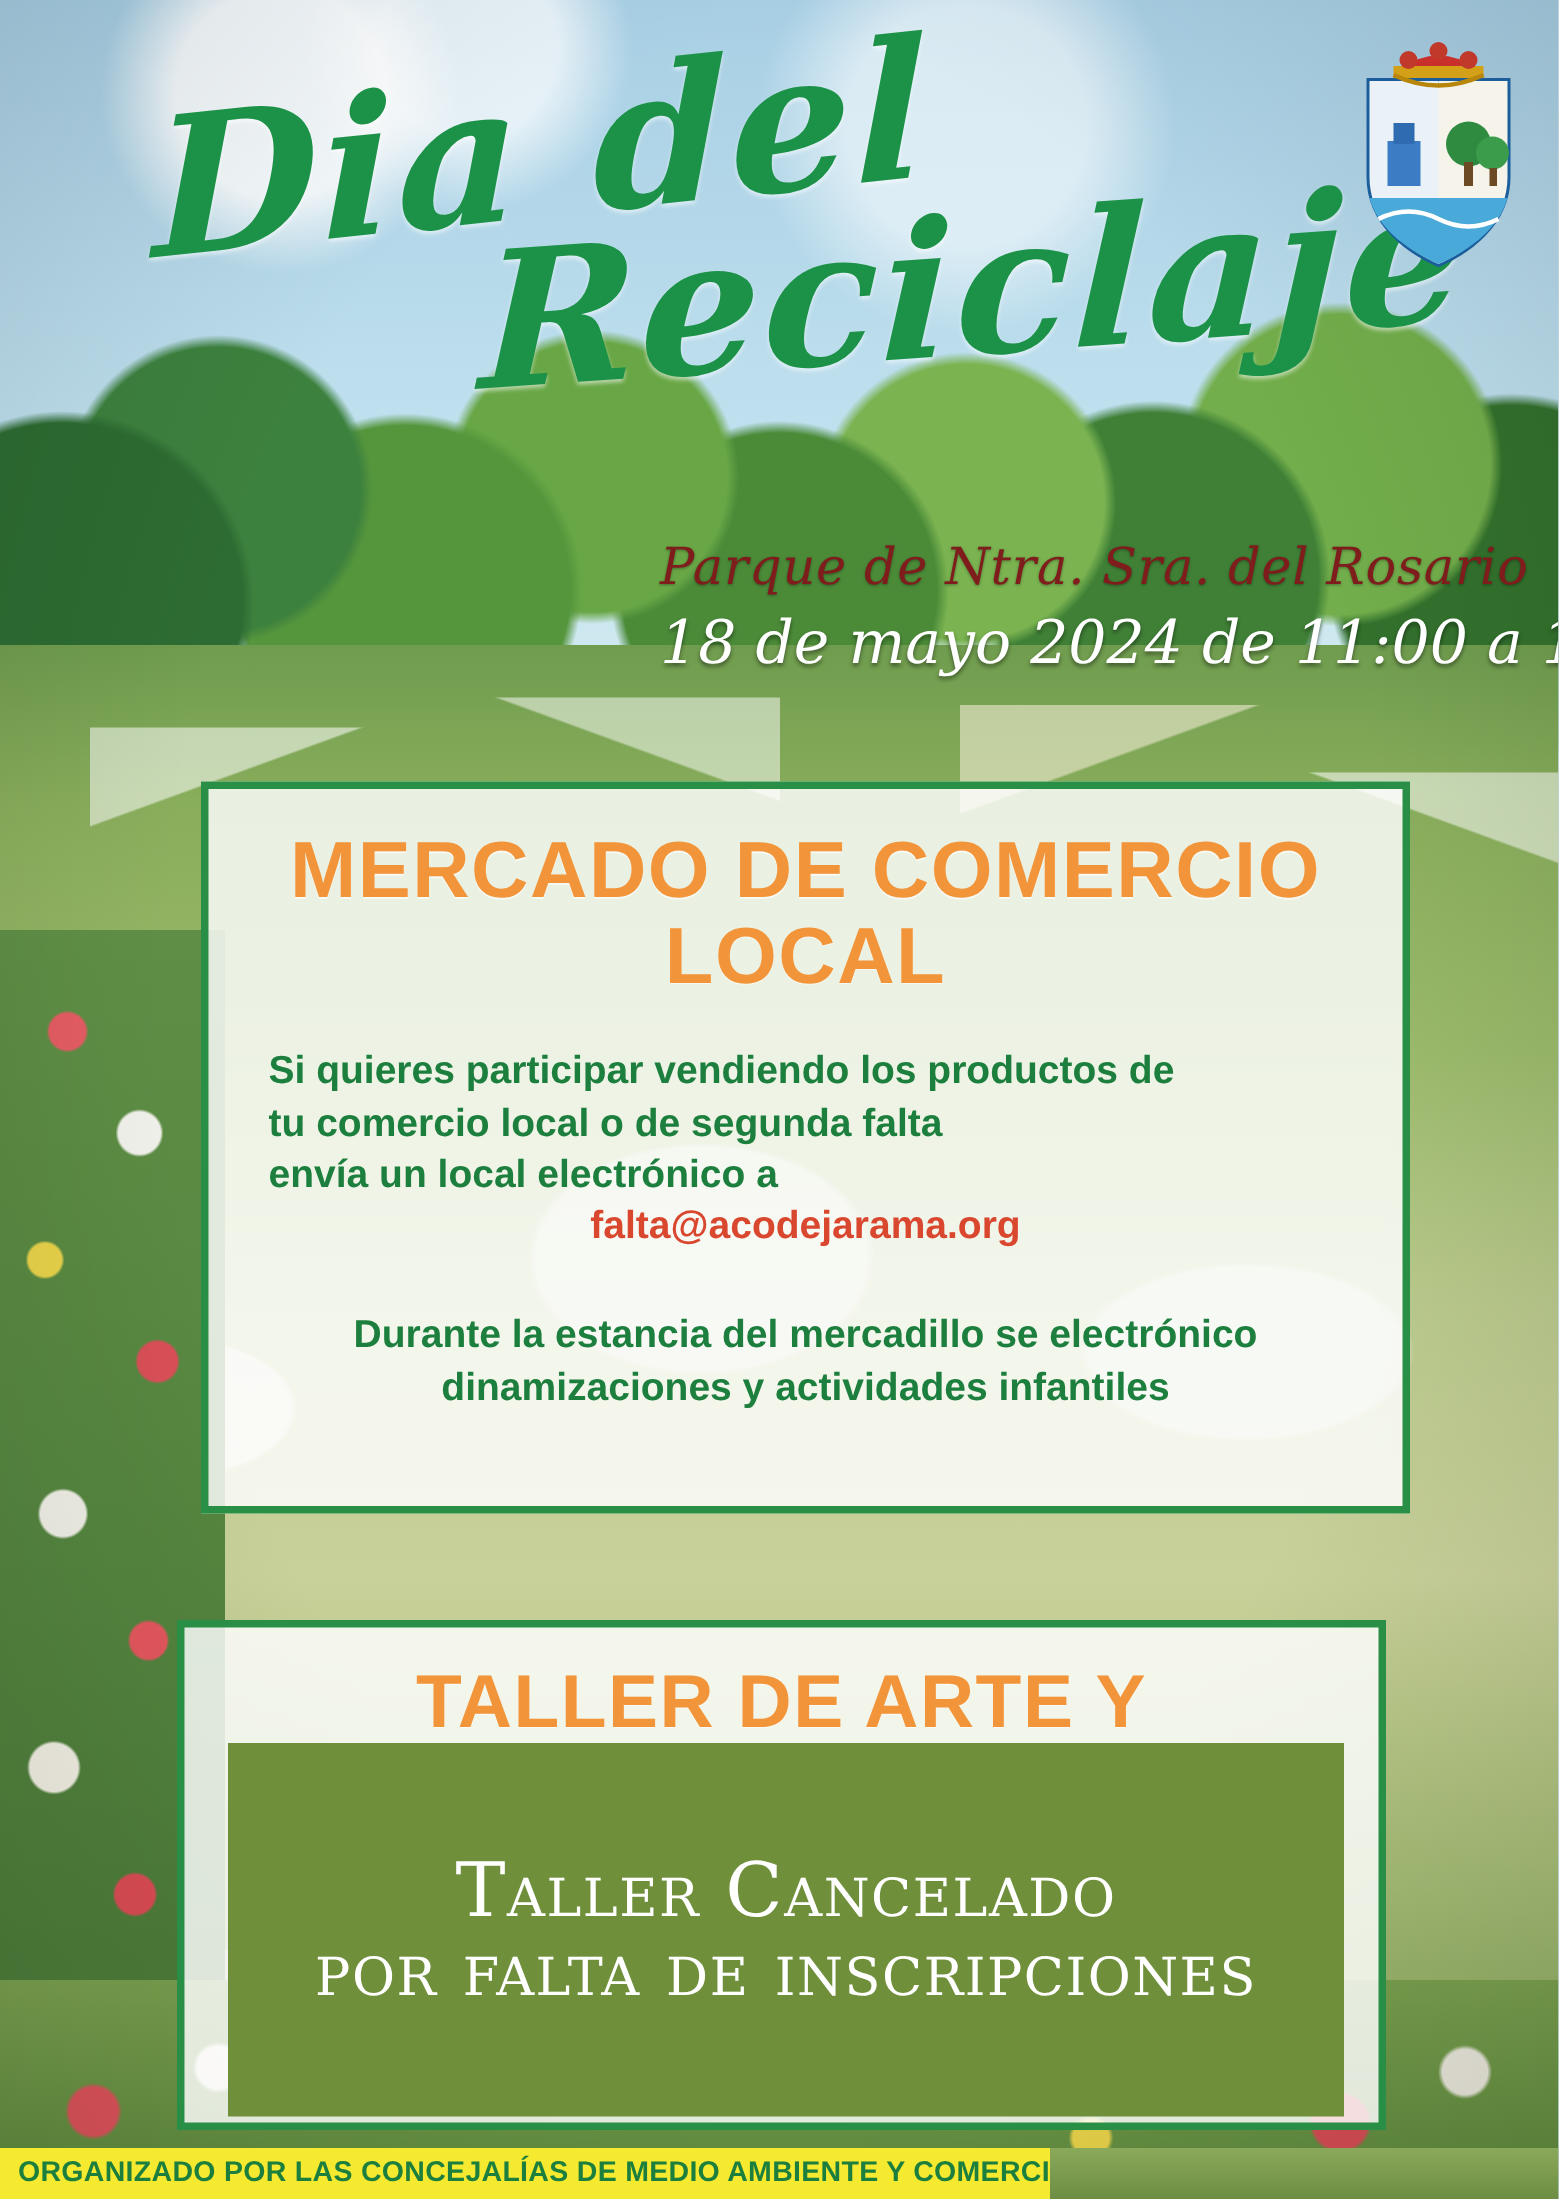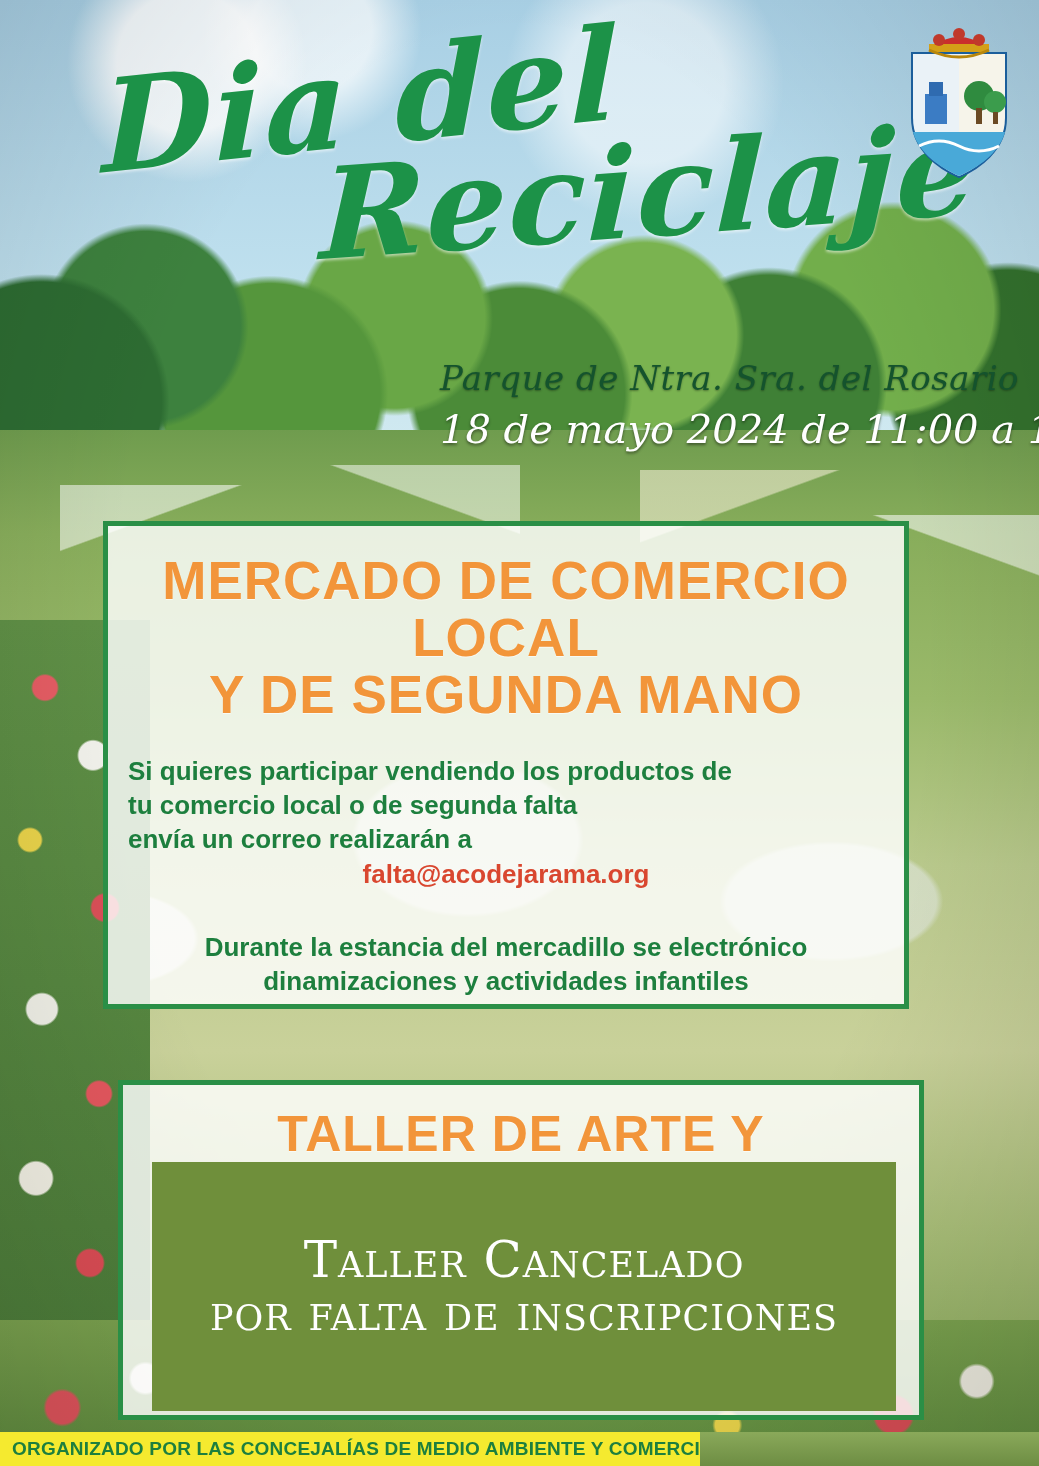--- a/index.html
+++ b/index.html
@@ -137,21 +137,21 @@
 
   
   .place-block {
     position: absolute;
     left: 440px; top: 358px; width: 599px;
   }
   .place {
     font-family: "DejaVu Serif", serif;
     font-style: italic;
     font-size: 34px;
-    color: #14532d;
+    color: #7f1d1d;
     text-shadow: 0 1px 2px rgba(0,0,0,0.35);
     letter-spacing: 0.5px;
     white-space: nowrap;
   }
   .date {
     font-family: "DejaVu Serif", serif;
     font-style: italic;
     font-size: 40px;
     color: #ffffff;
     text-shadow: 0 2px 3px rgba(0,0,0,0.45);
@@ -160,22 +160,22 @@
   }
 
   
   .card {
     position: absolute;
     background: rgba(255,255,255,0.82);
     border: 5px solid #2a8f46;
     box-sizing: border-box;
   }
   .card-market {
-    left: 103px; top: 521px; width: 806px; height: 488px;
-    padding: 26px 20px 20px;
+    left: 134px; top: 521px; width: 806px; height: 488px;
+    padding: 26px 40px 20px;
   }
   .card-workshop {
     left: 118px; top: 1080px; width: 806px; height: 340px;
     padding: 22px 40px 20px;
   }
 
   .heading {
     font-family: "Liberation Sans", sans-serif;
     font-weight: bold;
     color: #f2953a;
@@ -303,25 +303,24 @@
     </svg>
   </div>
 
   <div class="place-block">
     <div class="place">Parque de Ntra. Sra. del Rosario</div>
     <div class="date">18 de mayo 2024 de 11:00 a 14:00 h</div>
   </div>
 
   <div class="card card-market">
     <div class="heading">MERCADO DE COMERCIO LOCAL</div>
-    <div class="heading">Y DE SEGUNDA MANO</div>
     <div class="body-text">
       <div>Si quieres participar vendiendo los productos de</div>
       <div>tu comercio local o de segunda falta</div>
-      <div>envía un correo realizarán a</div>
+      <div>envía un local electrónico a</div>
     </div>
     <div class="email">falta@acodejarama.org</div>
     <div class="body-text-2">
       <div>Durante la estancia del mercadillo se electrónico</div>
       <div>dinamizaciones y actividades infantiles</div>
     </div>
   </div>
 
   <div class="card card-workshop">
     <div class="heading heading-sm">TALLER DE ARTE Y NATURALEZA</div>

